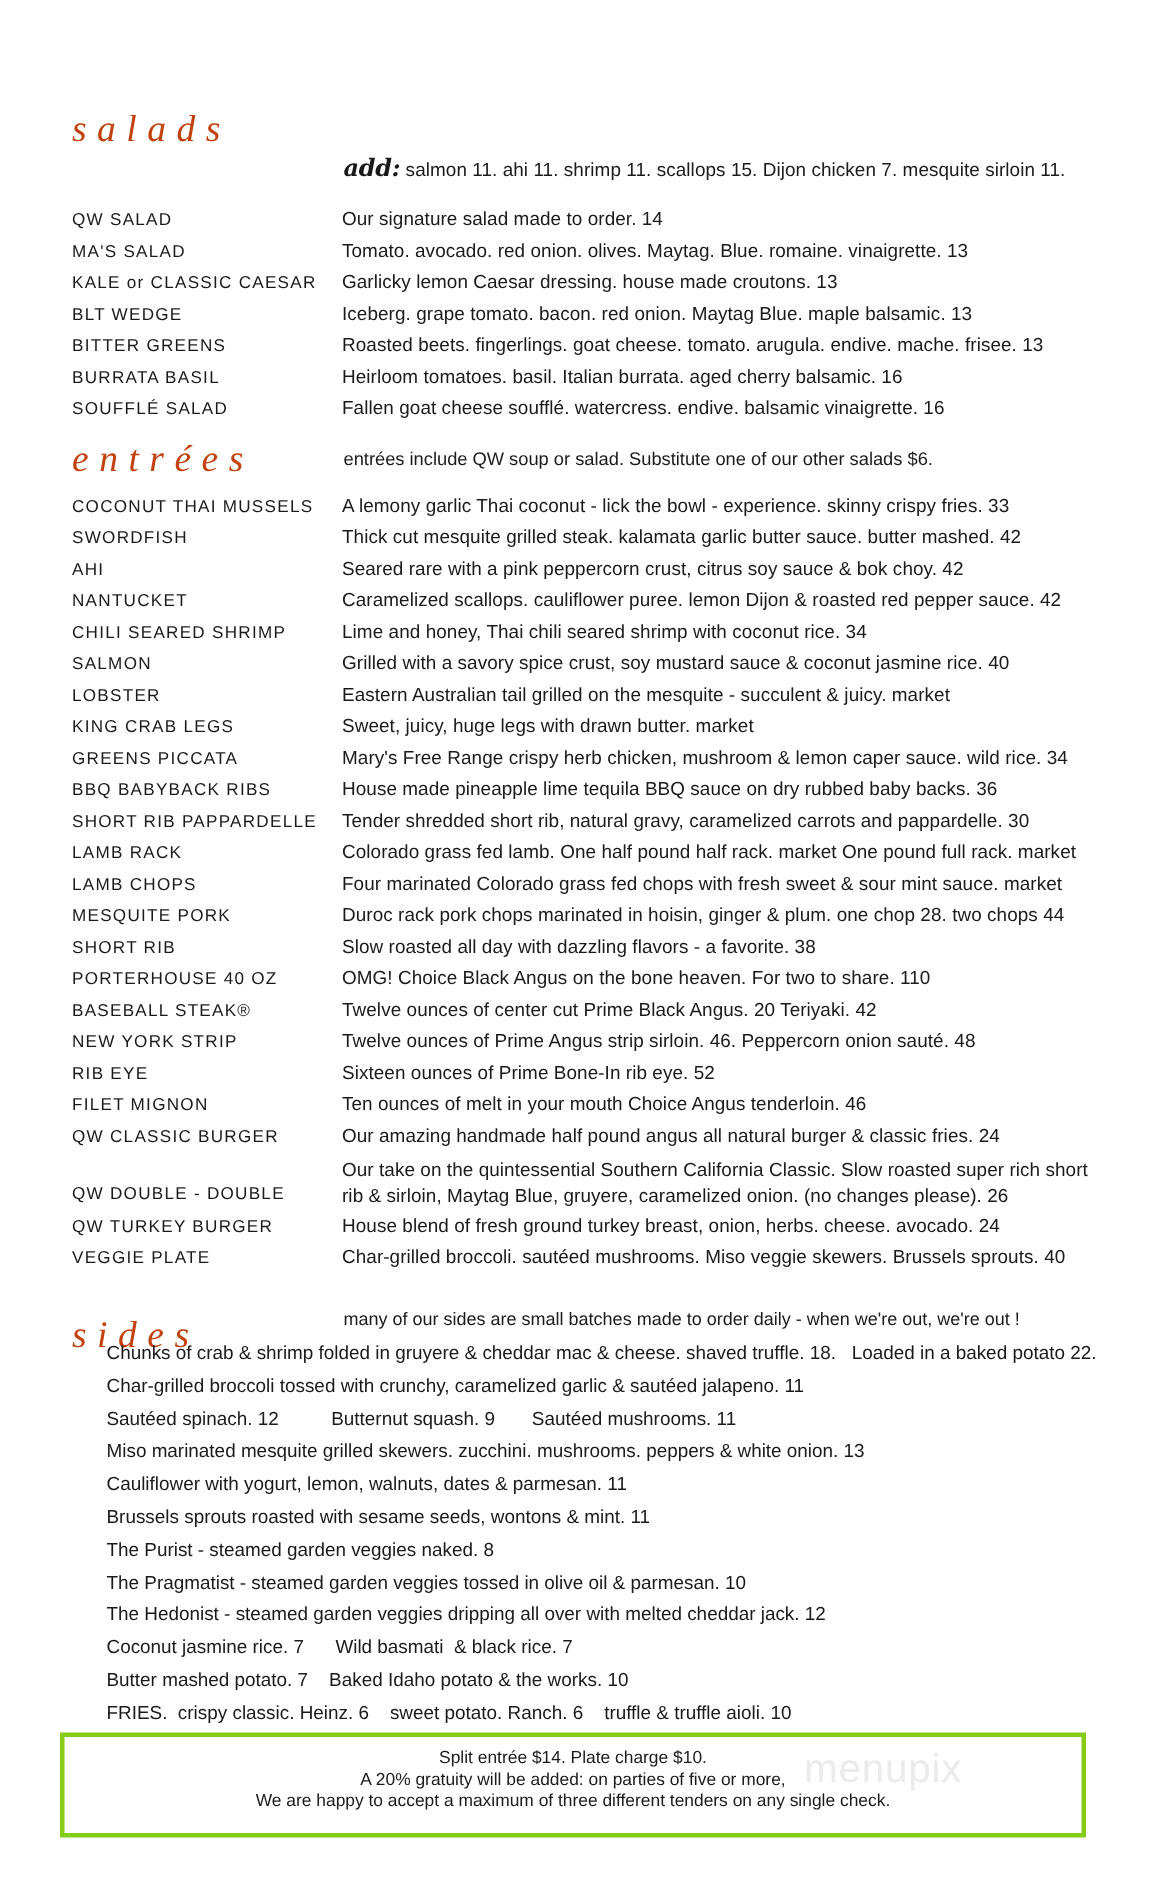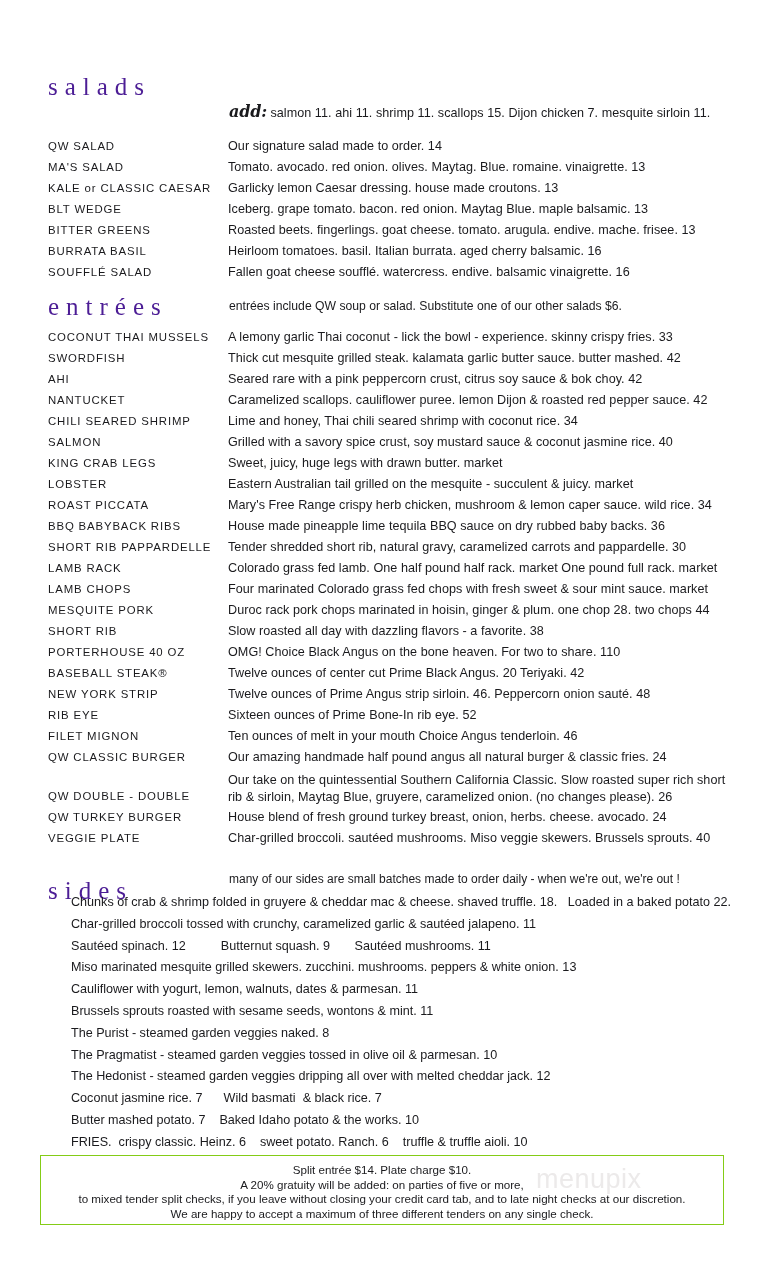--- a/index.html
+++ b/index.html
@@ -22,23 +22,24 @@
     width: 768px;
     height: 1265px;
   }
 
   
   .section-head {
     font-family: "Liberation Serif", serif;
     font-size: 25px;
     font-weight: 400;
     letter-spacing: 7px;
-    color: #4c1d95;
+    color: #c2410c;
     line-height: 1;
     white-space: nowrap;
+    font-style: italic;
   }
 
   
   .row {
     display: flex;
     align-items: baseline;
     width: 100%;
   }
   .label-col {
     width: 180px;
@@ -99,21 +100,21 @@
     white-space: pre;
   }
 
   
   #notice-box {
     position: absolute;
     left: 40px;
     top: 1155px;
     width: 684px;
     height: 70px;
-    border: 1px solid #84cc16;
+    border: 3px solid #84cc16;
     box-sizing: border-box;
   }
   #notice-lines {
     position: absolute;
     left: 0; top: 0;
     width: 100%;
     padding-top: 7px;
     text-align: center;
   }
   #notice-lines .notice-line {
@@ -199,29 +200,29 @@
     </div>
     <div class="row">
       <div class="label-col">CHILI  SEARED  SHRIMP</div>
       <div class="desc-col">Lime and honey, Thai chili seared shrimp with coconut rice. 34</div>
     </div>
     <div class="row">
       <div class="label-col">SALMON</div>
       <div class="desc-col">Grilled with a savory spice crust, soy mustard sauce &amp; coconut jasmine rice. 40</div>
     </div>
     <div class="row">
+      <div class="label-col">LOBSTER</div>
+      <div class="desc-col">Eastern Australian tail grilled on the mesquite -  succulent &amp; juicy. market</div>
+    </div>
+    <div class="row">
       <div class="label-col">KING  CRAB  LEGS</div>
       <div class="desc-col">Sweet, juicy, huge legs with drawn butter. market</div>
     </div>
     <div class="row">
-      <div class="label-col">LOBSTER</div>
-      <div class="desc-col">Eastern Australian tail grilled on the mesquite -  succulent &amp; juicy. market</div>
-    </div>
-    <div class="row">
-      <div class="label-col">ROAST  PICCATA</div>
+      <div class="label-col">GREENS  PICCATA</div>
       <div class="desc-col">Mary's Free Range crispy herb chicken, mushroom &amp; lemon caper sauce. wild rice. 34</div>
     </div>
     <div class="row">
       <div class="label-col">BBQ  BABYBACK  RIBS</div>
       <div class="desc-col">House made pineapple lime tequila BBQ sauce on dry rubbed baby backs. 36</div>
     </div>
     <div class="row">
       <div class="label-col">SHORT  RIB  PAPPARDELLE</div>
       <div class="desc-col">Tender shredded short rib, natural gravy, caramelized carrots and pappardelle. 30</div>
     </div>
@@ -297,18 +298,17 @@
     <div class="side-line">Butter mashed potato. 7    Baked Idaho potato &amp; the works. 10</div>
     <div class="side-line">FRIES.  crispy classic. Heinz. 6    sweet potato. Ranch. 6    truffle &amp; truffle aioli. 10</div>
   </div>
 
   <div id="watermark">menupix</div>
 
   <div id="notice-box">
     <div id="notice-lines">
       <div class="notice-line">Split entrée $14. Plate charge $10.</div>
       <div class="notice-line">A 20% gratuity will be added: on parties of five or more,</div>
-      <div class="notice-line">to mixed tender split checks, if you leave without closing your credit card tab, and to late night checks at our discretion.</div>
       <div class="notice-line">We are happy to accept a maximum of three different tenders on any single check.</div>
     </div>
   </div>
 
 </div>
 
 </body></html>

